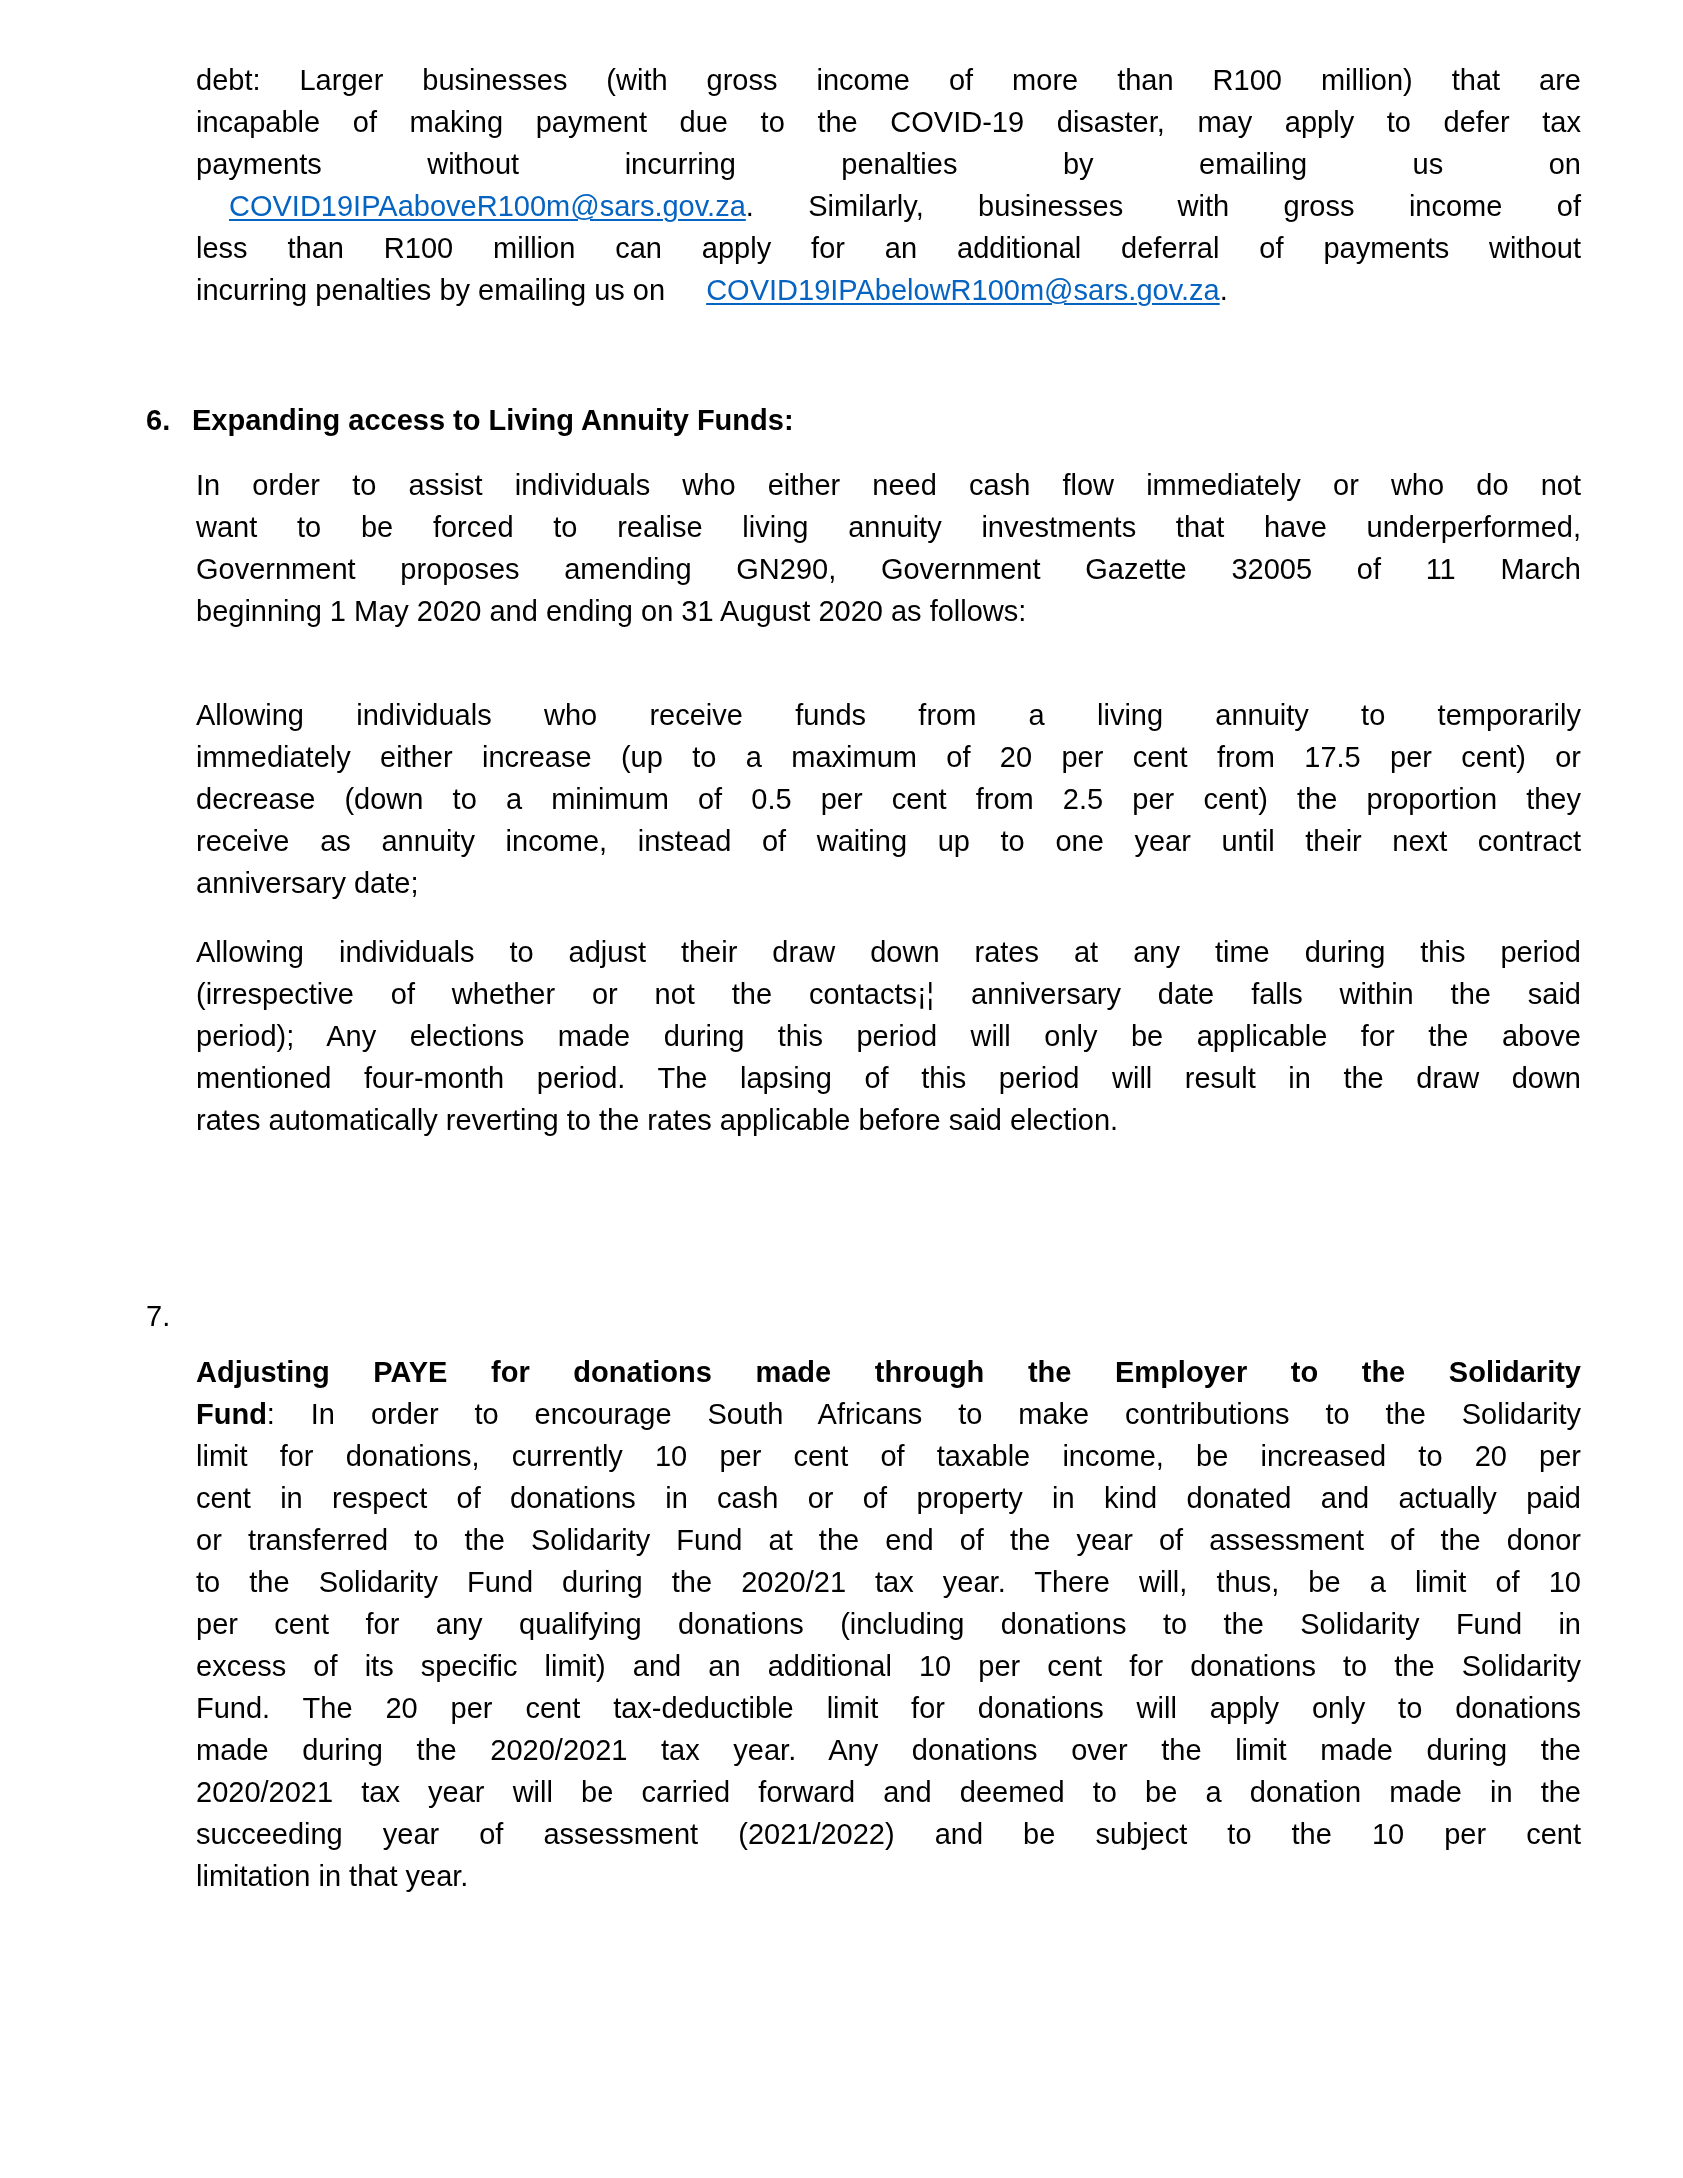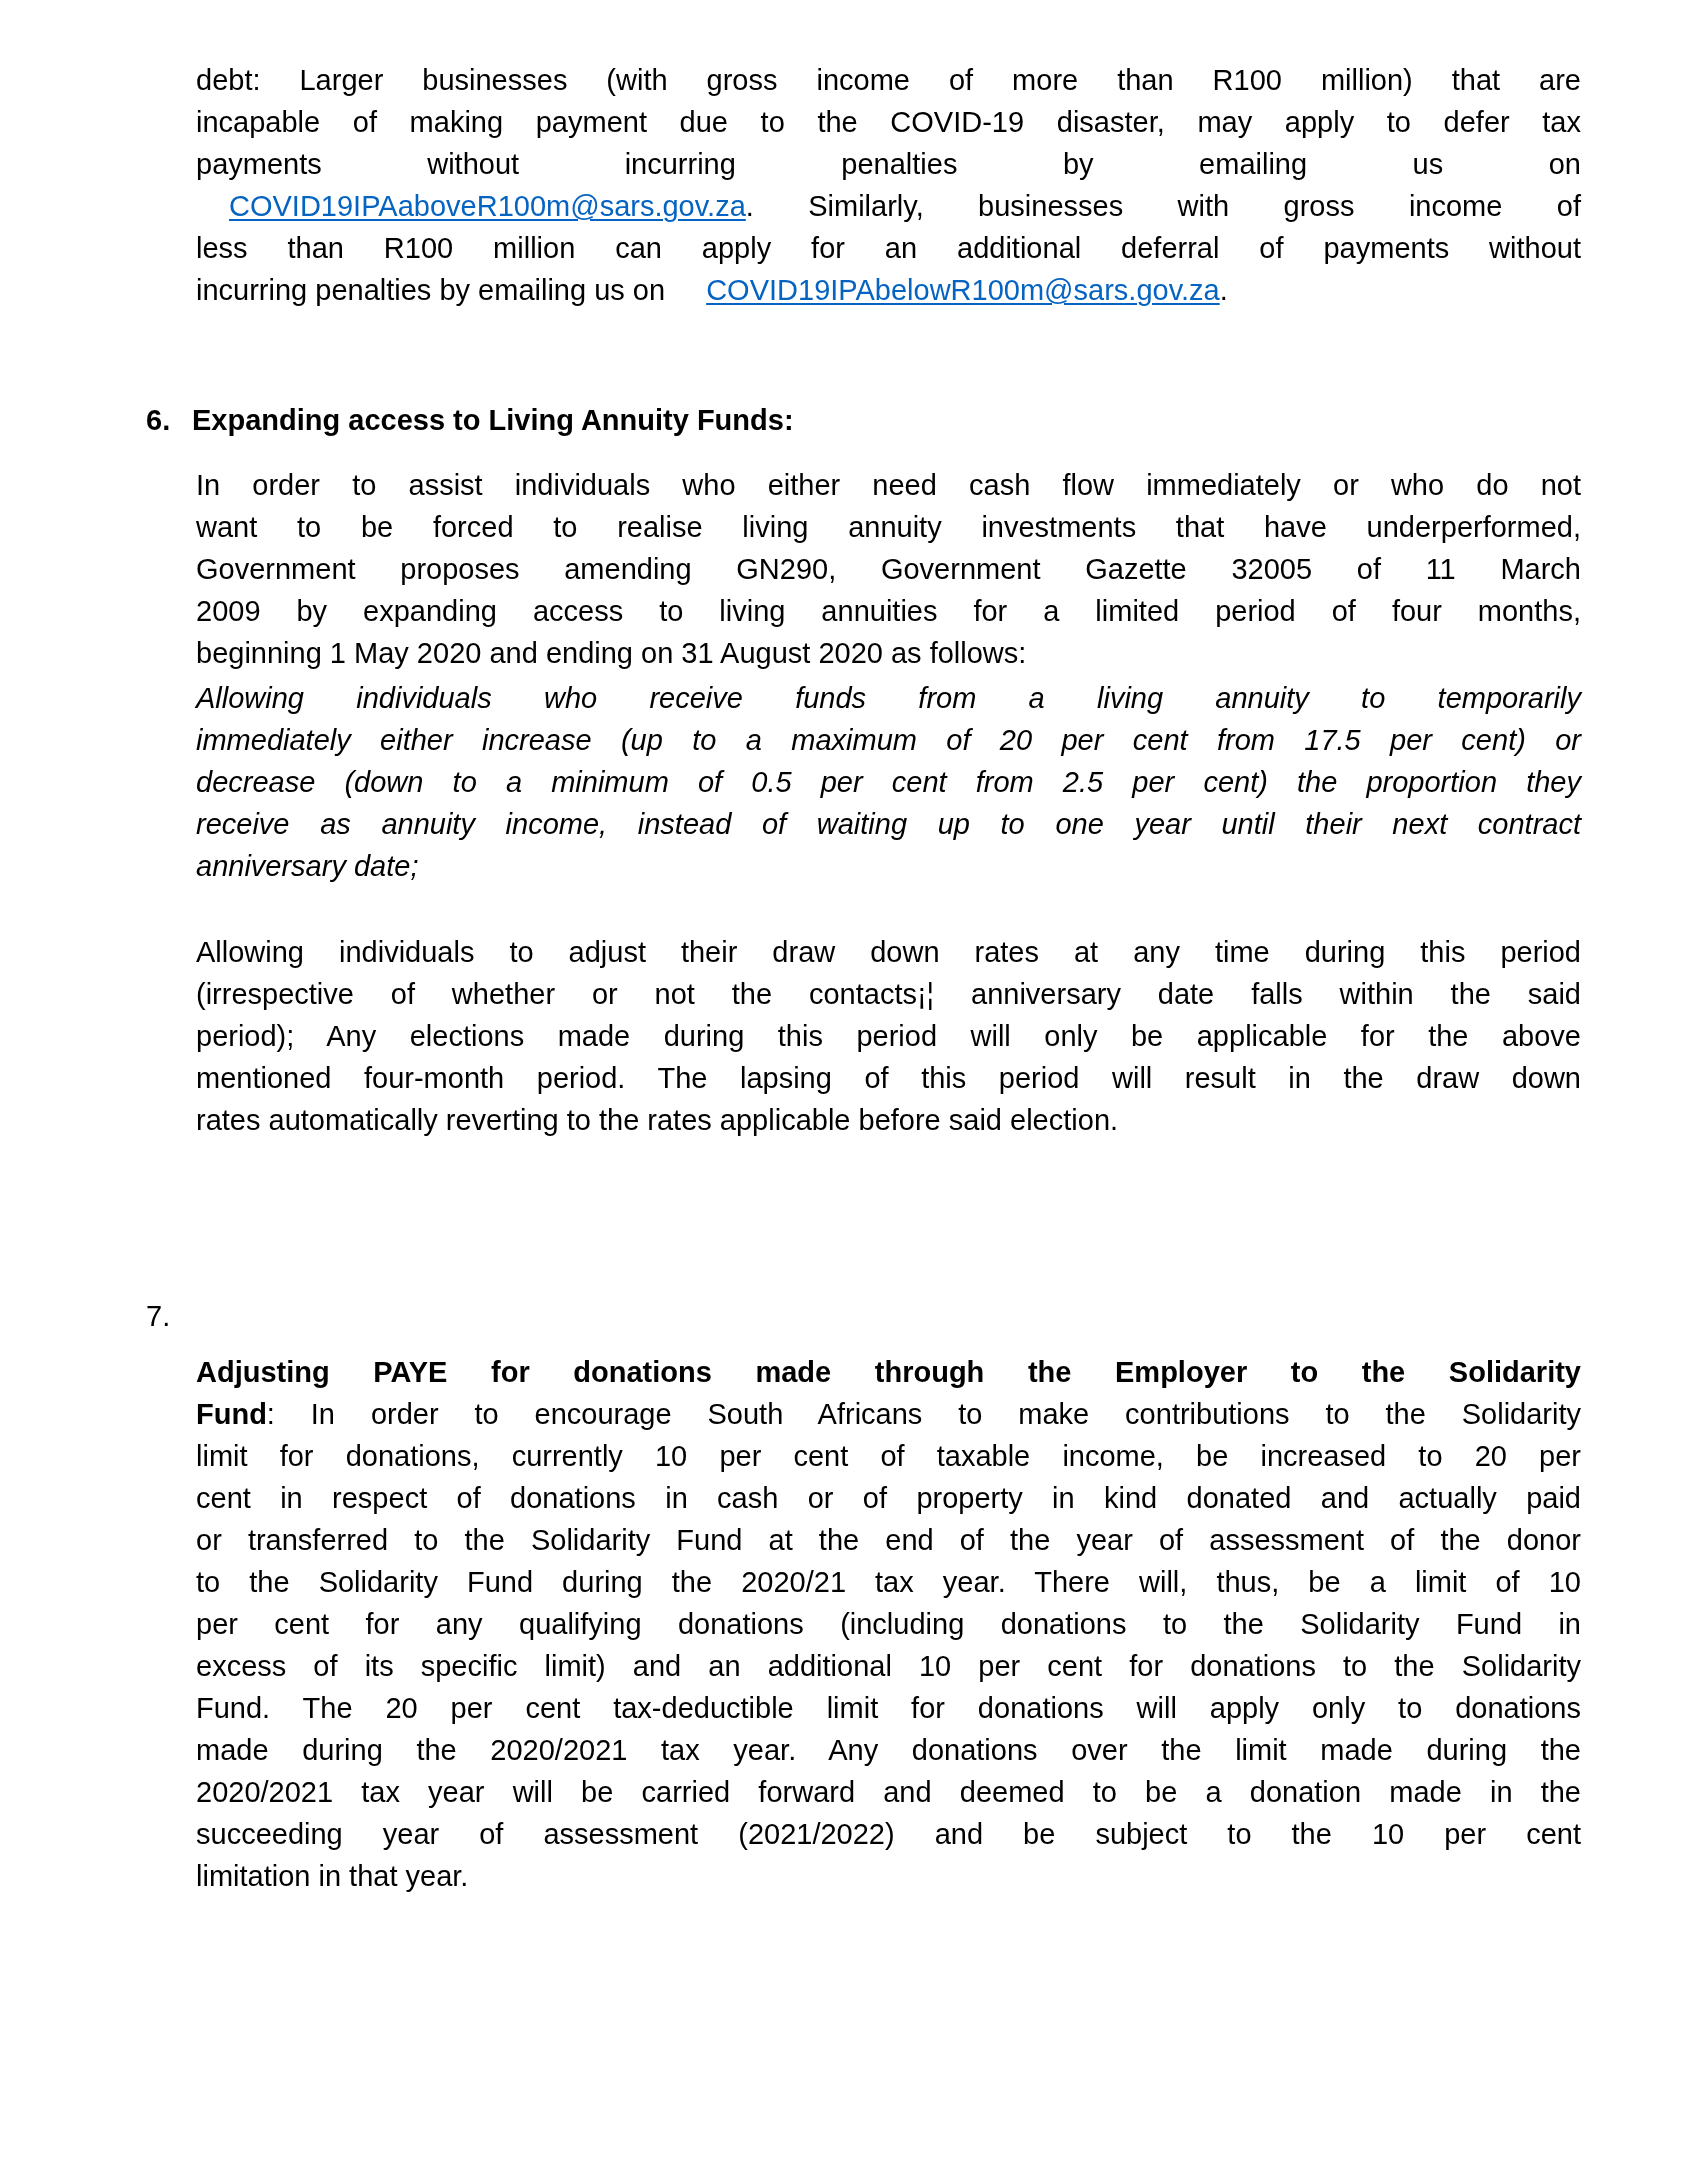--- a/index.html
+++ b/index.html
@@ -26,25 +26,24 @@
   <span class="line last"><span>incurring penalties by emailing us on </span><a class="link">COVID19IPAbelowR100m@sars.gov.za</a><span>.</span></span>
 </div>
 
 <div class="num bold" style="top:399px;">6.</div>
 <div class="heading" style="top:399px; left:192px;text-align:center;">Expanding access to Living Annuity Funds:</div>
 
 <div class="block" style="top:464px;">
   <span class="line">In order to assist individuals who either need cash flow immediately or who do not</span>
   <span class="line">want to be forced to realise living annuity investments that have underperformed,</span>
   <span class="line">Government proposes amending GN290, Government Gazette 32005 of 11 March</span>
-  <span class="line">2009 by expanding access to living annuities for a limited period of four months,</span>
   <span class="line last">beginning 1 May 2020 and ending on 31 August 2020 as follows:</span>
 </div>
 
-<div class="block" style="top:677px;font-style:italic;">
+<div class="block" style="top:694px;">
   <span class="line">Allowing individuals who receive funds from a living annuity to temporarily</span>
   <span class="line">immediately either increase (up to a maximum of 20 per cent from 17.5 per cent) or</span>
   <span class="line">decrease (down to a minimum of 0.5 per cent from 2.5 per cent) the proportion they</span>
   <span class="line">receive as annuity income, instead of waiting up to one year until their next contract</span>
   <span class="line last">anniversary date;</span>
 </div>
 
 <div class="block" style="top:931px;">
   <span class="line">Allowing individuals to adjust their draw down rates at any time during this period</span>
   <span class="line">(irrespective of whether or not the contacts¡¦ anniversary date falls within the said</span>

